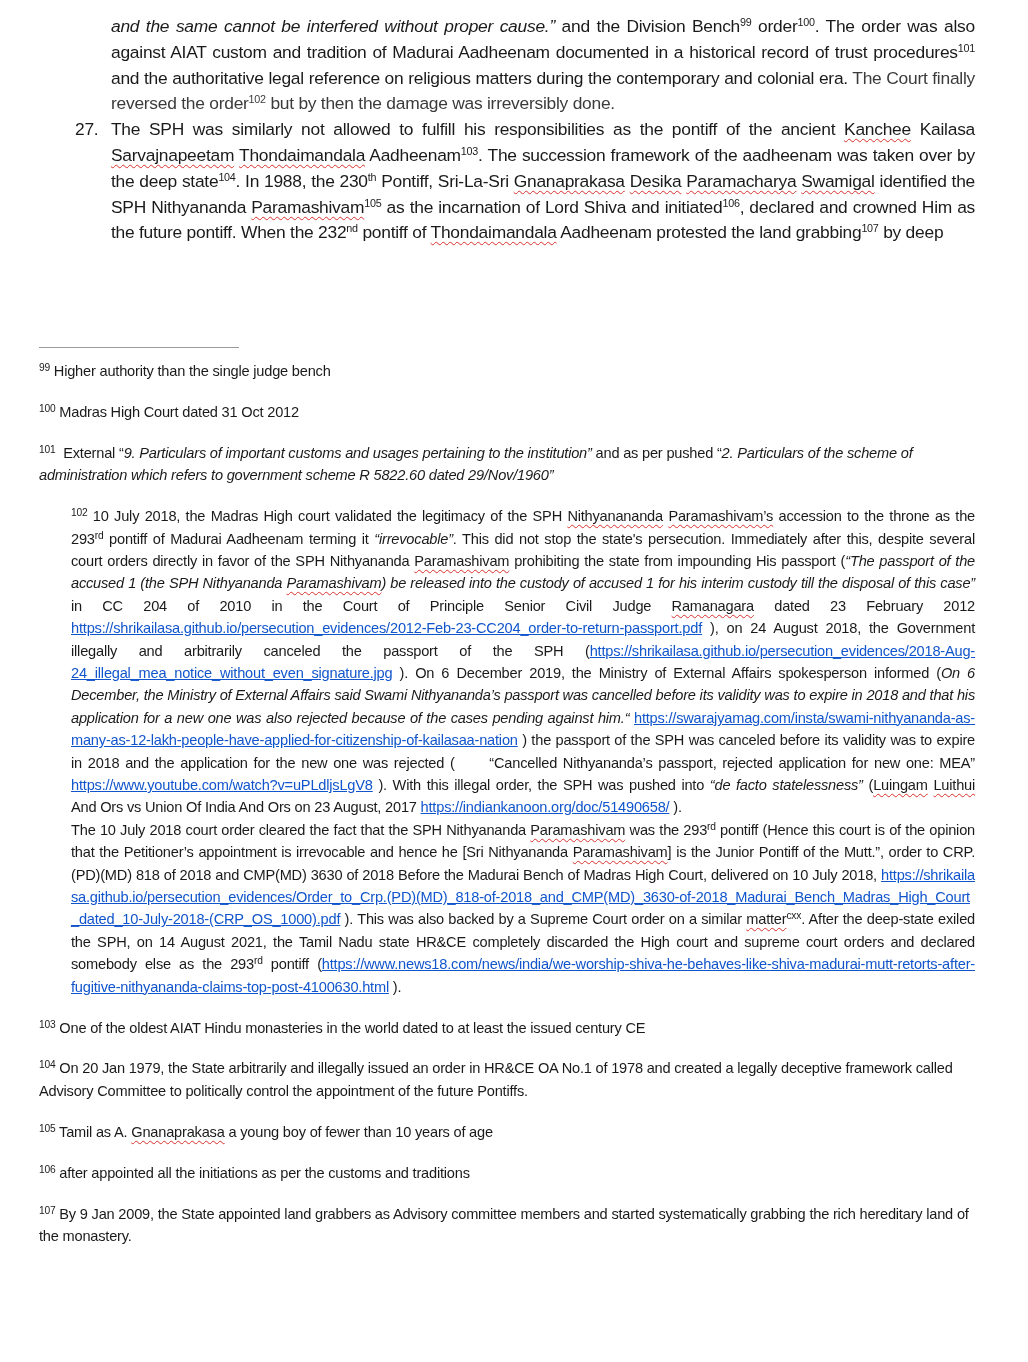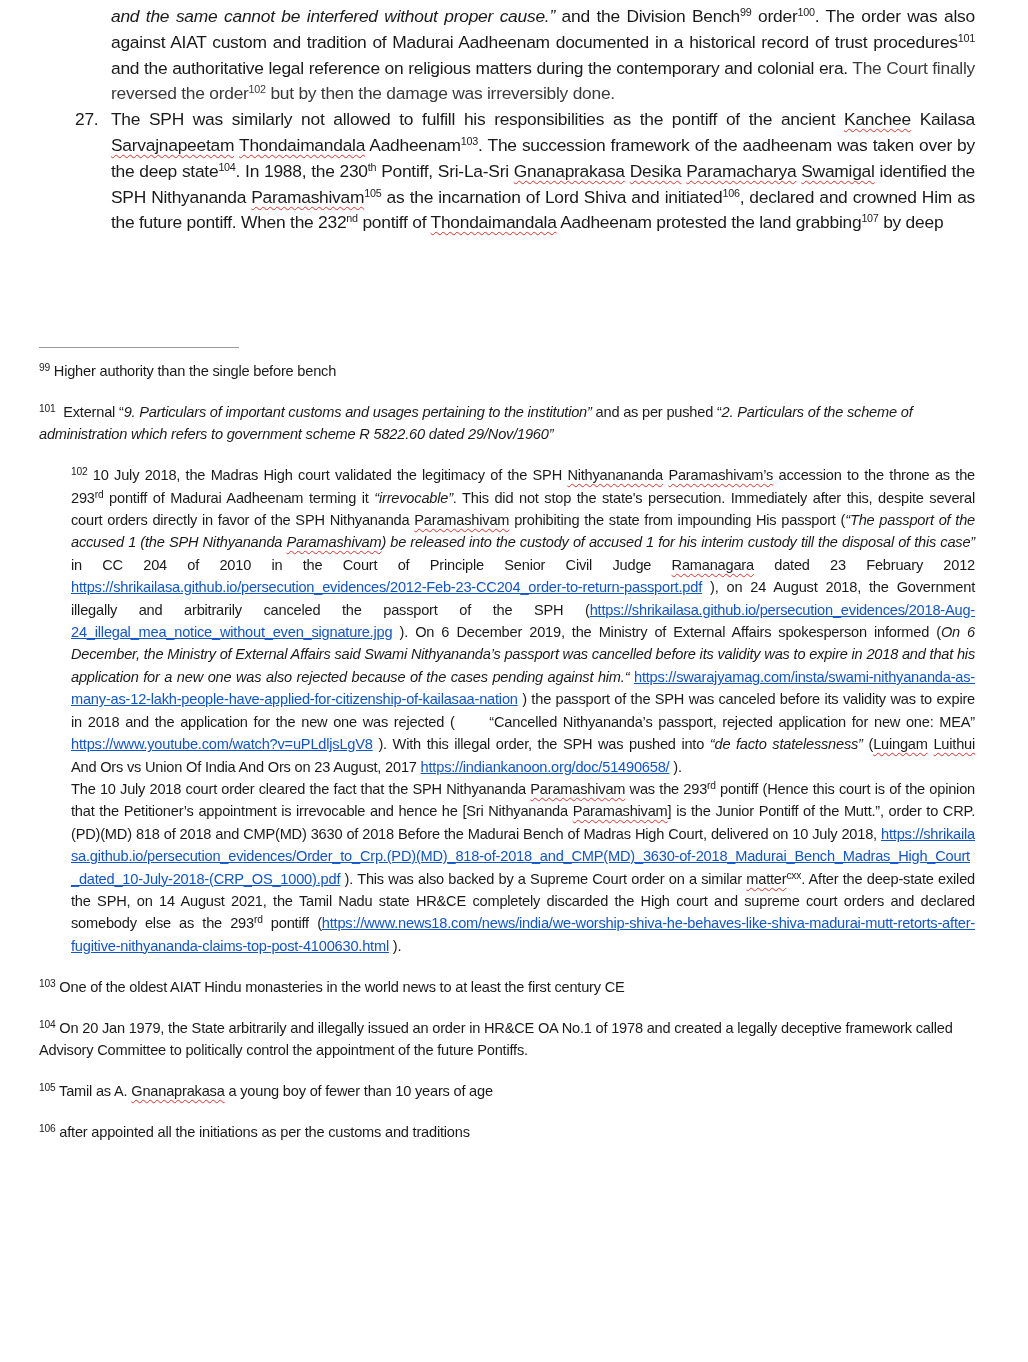--- a/index.html
+++ b/index.html
@@ -2,21 +2,21 @@
 <html><head>
 <meta charset="utf-8">
 <style>
   html, body { margin: 0; padding: 0; background: #ffffff; }
   body {
     width: 1028px; height: 1362px; overflow: hidden; position: relative;
     font-family: "Liberation Sans", "DejaVu Sans", sans-serif;
     color: #1a1a1a;
   }
   .main {
-    position: absolute; left: 111px; top: 4px; width: 864px;
+    position: absolute; left: 111px; top: 14px; width: 864px;
     font-size: 17.4px; line-height: 25.8px; text-align: justify;
     letter-spacing: -0.25px;
   }
   .main p { margin: 0; }
   .num27 { position: absolute; left: -36px; }
   .gray { color: #3b3b3b; }
   sup { font-size: 62%; line-height: 0; vertical-align: 0.55em; }
   .spell { text-decoration: underline wavy #d9302c; text-decoration-thickness: 1px; text-underline-offset: 3px; text-decoration-skip-ink: none; }
   a.link { color: #1155cc; text-decoration: underline; }
   .sep {
@@ -37,31 +37,33 @@
 
 <div class="main">
   <p><i>and the same cannot be interfered without proper cause.”</i><span> and the Division Bench</span><sup>99</sup><span> order</span><sup>100</sup><span>. The order was also against AIAT custom and tradition of Madurai Aadheenam documented in a historical record of trust procedures</span><sup>101</sup><span> and the authoritative legal reference on religious matters during the contemporary and colonial era. </span><span class="gray"> The Court finally reversed the order</span><sup class="gray">102</sup><span class="gray"> but by then the damage was irreversibly done.</span></p>
 
   <p style="position:relative;"><span class="num27">27.</span><span>The SPH was similarly not allowed to fulfill his responsibilities as the pontiff of the ancient </span><span class="spell">Kanchee</span><span> Kailasa </span><span class="spell">Sarvajnapeetam</span><span> </span><span class="spell">Thondaimandala</span><span> Aadheenam</span><sup>103</sup><span>. The succession framework of the aadheenam was taken over by the deep state</span><sup>104</sup><span>. In 1988, the 230</span><sup>th</sup><span> Pontiff, Sri-La-Sri </span><span class="spell">Gnanaprakasa</span><span> </span><span class="spell">Desika</span><span> </span><span class="spell">Paramacharya</span><span> </span><span class="spell">Swamigal</span><span> identified the SPH Nithyananda </span><span class="spell">Paramashivam</span><sup>105</sup><span> as the incarnation of Lord Shiva and initiated</span><sup>106</sup><span>, declared and crowned Him as the future pontiff. When the 232</span><sup>nd</sup><span> pontiff of </span><span class="spell">Thondaimandala</span><span> Aadheenam protested the land grabbing</span><sup>107</sup><span> by deep</span></p>
 </div>
 
 <div class="sep"></div>
 
 <div class="fns">
-  <p class="fn"><sup>99</sup><span> Higher authority than the single before bench</span></p>
+  <p class="fn"><sup>99</sup><span> Higher authority than the single judge bench</span></p>
 
+  <p class="fn"><sup>100</sup><span> Madras High Court dated 31 Oct 2012</span></p>
 
   <p class="fn" style="white-space:pre-wrap;"><sup>101</sup><span>  External “</span><i>9. Particulars of important customs and usages pertaining to the institution”</i><span> and as per pushed “</span><i>2. Particulars of the scheme of administration which refers to government scheme R 5822.60 dated 29/Nov/1960”</i></p>
 
   <div class="fn j">
     <div><sup>102</sup><span> 10 July 2018, the Madras High court validated the legitimacy of the SPH </span><span class="spell">Nithyanananda</span><span> </span><span class="spell">Paramashivam’s</span><span> accession to the throne as the 293</span><sup>rd</sup><span> pontiff of Madurai Aadheenam terming it </span><i>“irrevocable”</i><span>. This did not stop the state's persecution. Immediately after this, despite several court orders directly in favor of the SPH Nithyananda </span><span class="spell">Paramashivam</span><span> prohibiting the state from impounding His passport (</span><i>“The passport of the accused 1 (the SPH Nithyananda </i><i class="spell">Paramashivam</i><i>) be released into the custody of accused 1 for his interim custody till the disposal of this case”</i><span> in CC 204 of 2010 in the Court of Principle Senior Civil Judge </span><span class="spell">Ramanagara</span><span> dated 23 February 2012 </span><a class="link">https://shrikailasa.github.io/persecution_evidences/2012-Feb-23-CC204_order-to-return-passport.pdf</a><span> ), on 24 August 2018, the Government illegally and arbitrarily canceled the passport of the SPH (</span><a class="link">https://shrikailasa.github.io/persecution_evidences/2018-Aug-24_illegal_mea_notice_without_even_signature.jpg</a><span> ). On 6 December 2019, the Ministry of External Affairs spokesperson informed (</span><i>On 6 December, the Ministry of External Affairs said Swami Nithyananda’s passport was cancelled before its validity was to expire in 2018 and that his application for a new one was also rejected because of the cases pending against him.“</i><span> </span><a class="link">https://swarajyamag.com/insta/swami-nithyananda-as-many-as-12-lakh-people-have-applied-for-citizenship-of-kailasaa-nation</a><span style="white-space:pre-wrap;"> ) the passport of the SPH was canceled before its validity was to expire in 2018 and the application for the new one was rejected (      “Cancelled Nithyananda’s passport, rejected application for new one: MEA”  </span><a class="link">https://www.youtube.com/watch?v=uPLdljsLgV8</a><span> ). With this illegal order, the SPH was pushed into </span><i>“de facto statelessness”</i><span> (</span><span class="spell">Luingam</span><span> </span><span class="spell">Luithui</span><span> And Ors vs Union Of India And Ors on 23 August, 2017 </span><a class="link">https://indiankanoon.org/doc/51490658/</a><span> ).</span></div>
     <div><span>The 10 July 2018 court order cleared the fact that the SPH Nithyananda </span><span class="spell">Paramashivam</span><span> was the 293</span><sup>rd</sup><span> pontiff (Hence this court is of the opinion that the Petitioner’s appointment is irrevocable and hence he [Sri Nithyananda </span><span class="spell">Paramashivam</span><span>] is the Junior Pontiff of the Mutt.”, order to CRP.(PD)(MD) 818 of 2018 and CMP(MD) 3630 of 2018 Before the Madurai Bench of Madras High Court, delivered on 10 July 2018, </span><a class="link" style="word-break:break-all;">https://shrikailasa.github.io/persecution_evidences/Order_to_Crp.(PD)(MD)_818-of-2018_and_CMP(MD)_3630-of-2018_Madurai_Bench_Madras_High_Court_dated_10-July-2018-(CRP_OS_1000).pdf</a><span>  ). This was also backed by a Supreme Court order on a similar </span><span class="spell">matter</span><sup>cxx</sup><span>. After the deep-state exiled the SPH, on 14 August 2021, the Tamil Nadu state HR&amp;CE completely discarded the High court and supreme court orders and declared somebody else as the 293</span><sup>rd</sup><span>  pontiff  (</span><a class="link">https://www.news18.com/news/india/we-worship-shiva-he-behaves-like-shiva-madurai-mutt-retorts-after-fugitive-nithyananda-claims-top-post-4100630.html</a><span> ).</span></div>
   </div>
 
-  <p class="fn"><sup>103</sup><span> One of the oldest AIAT Hindu monasteries in the world news to at least the first century CE</span></p>
+  <p class="fn"><sup>103</sup><span> One of the oldest AIAT Hindu monasteries in the world dated to at least the issued century CE</span></p>
 
   <p class="fn"><sup>104</sup><span> On 20 Jan 1979, the State arbitrarily and illegally issued an order in HR&amp;CE OA No.1 of 1978 and created a legally deceptive framework called Advisory Committee to politically control the appointment of the future Pontiffs.</span></p>
 
   <p class="fn"><sup>105</sup><span> Tamil as A. </span><span class="spell">Gnanaprakasa</span><span> a young boy of fewer than 10 years of age</span></p>
 
   <p class="fn"><sup>106</sup><span> after appointed all the initiations as per the customs and traditions</span></p>
 
+  <p class="fn"><sup>107</sup><span> By 9 Jan 2009, the State appointed land grabbers as Advisory committee members and started systematically grabbing the rich hereditary land of the monastery.</span></p>
 </div>
 
 </body></html>

